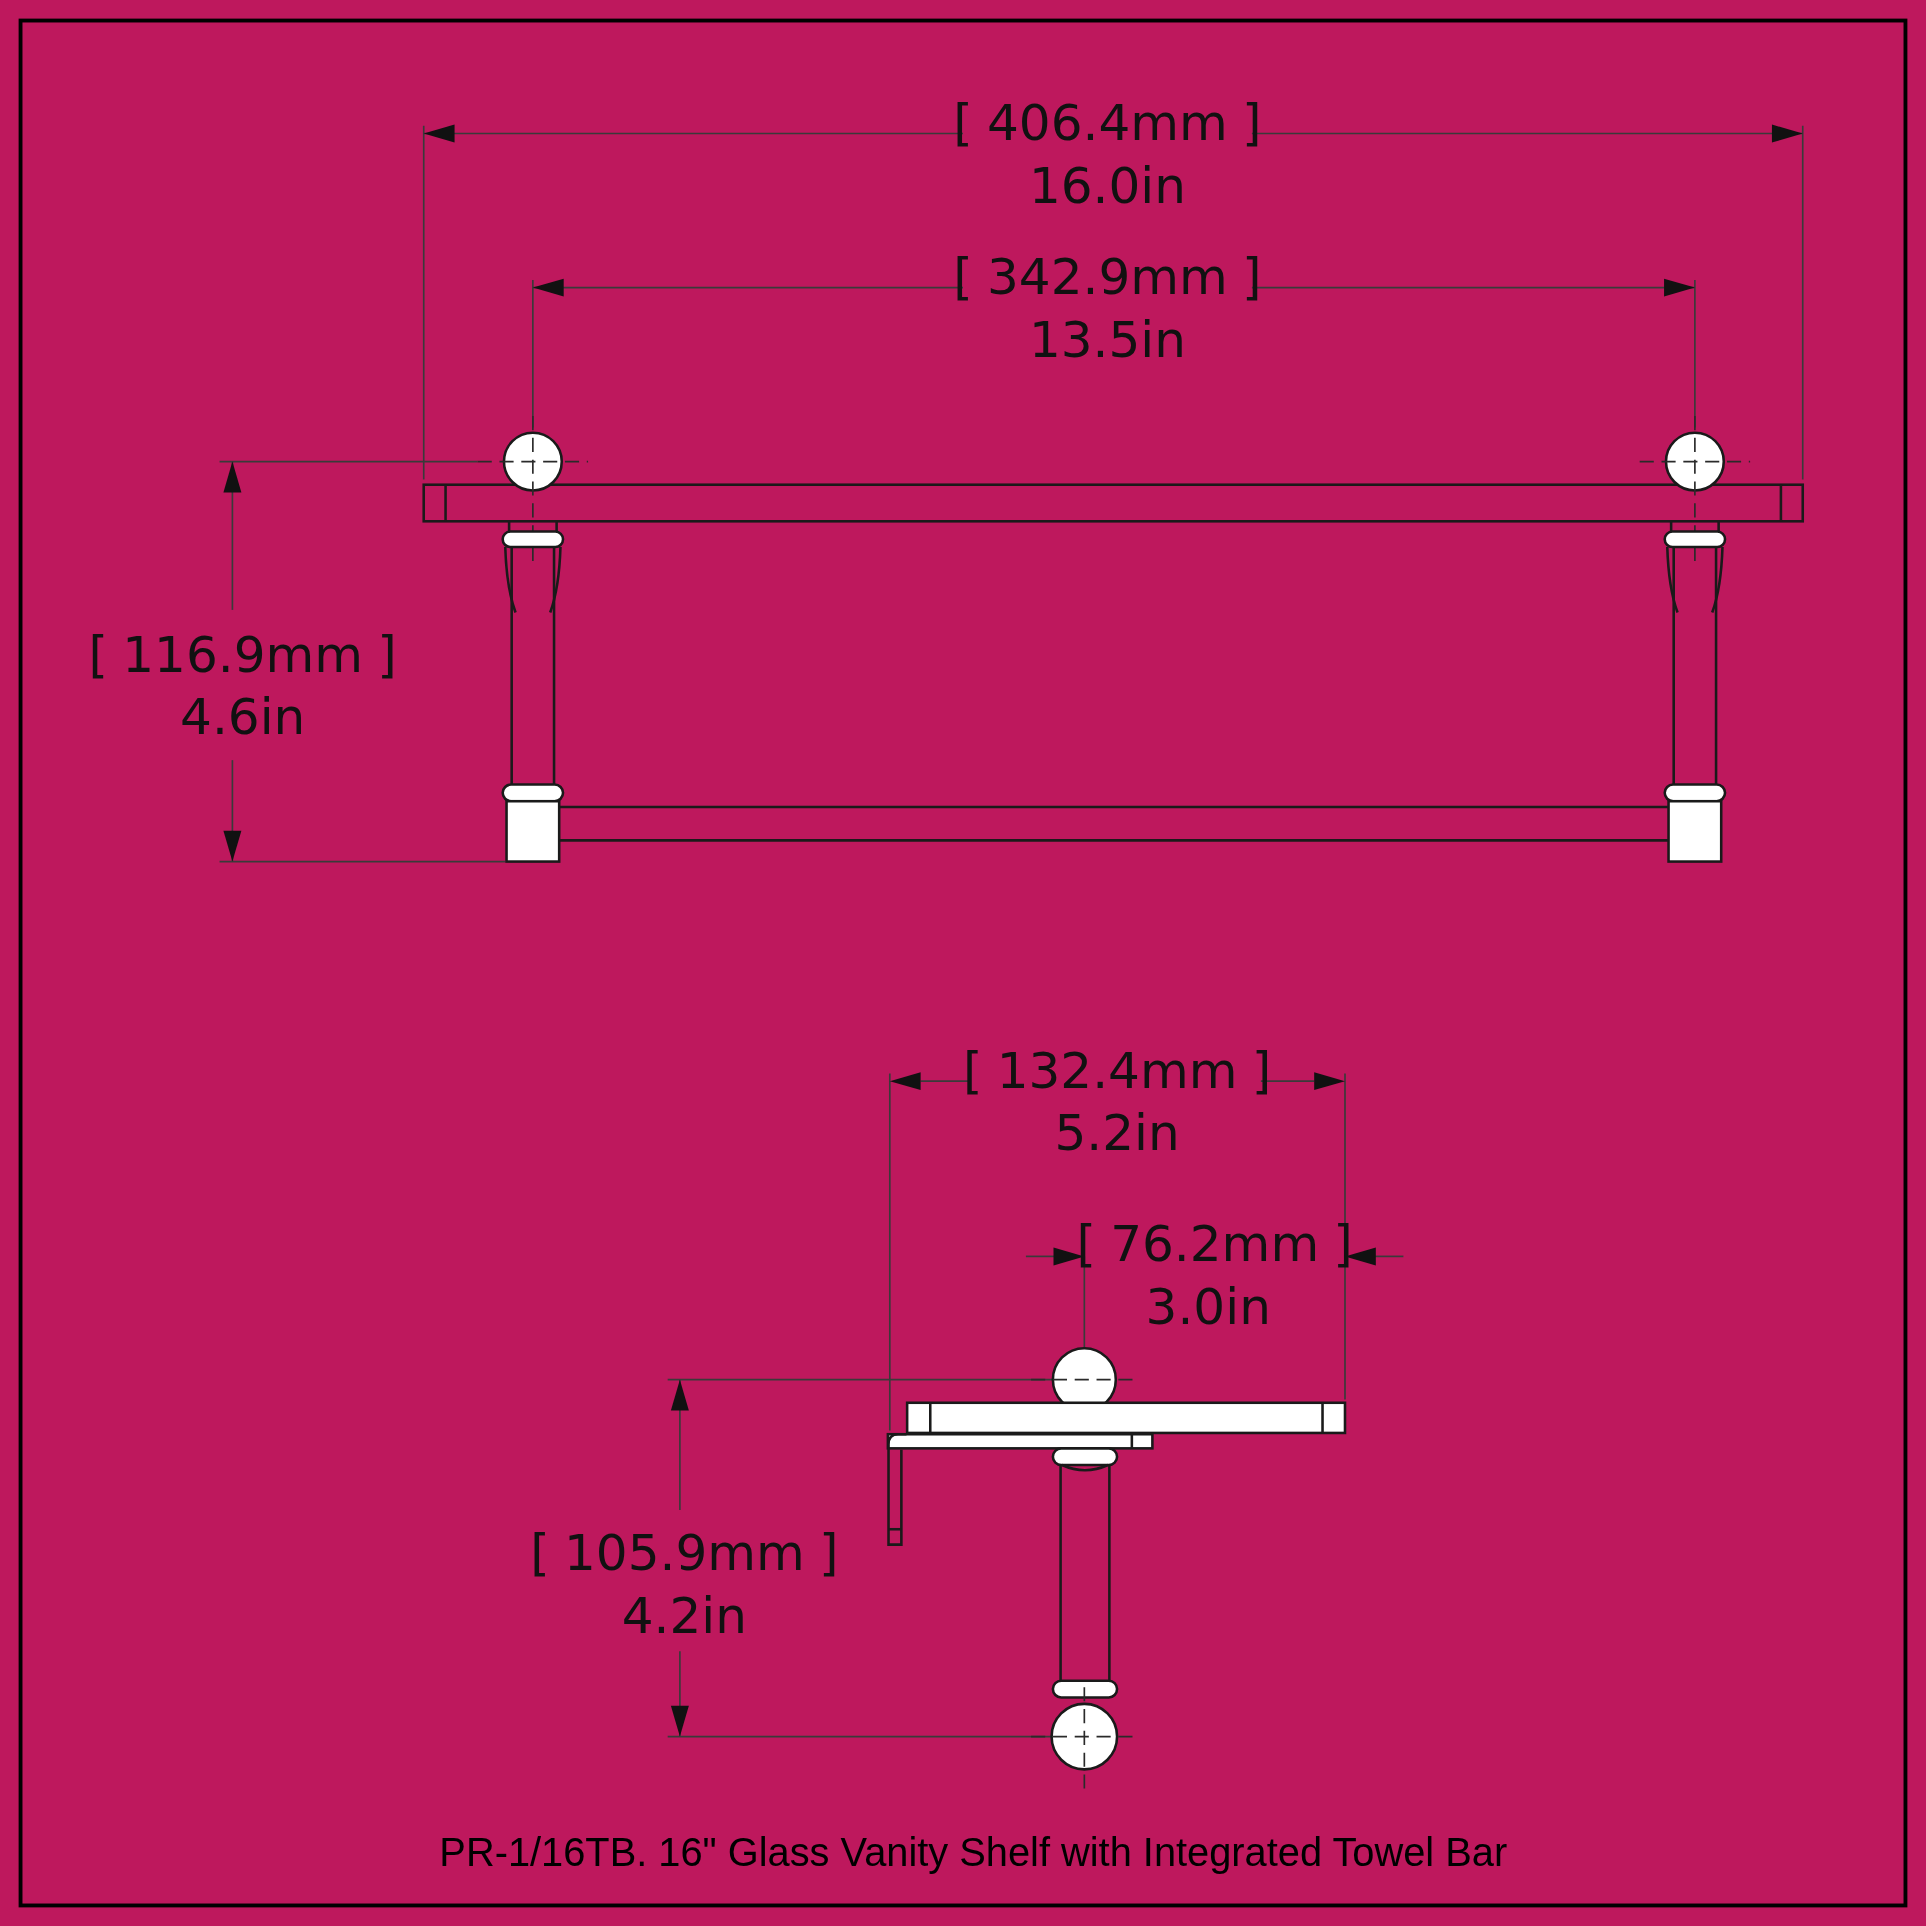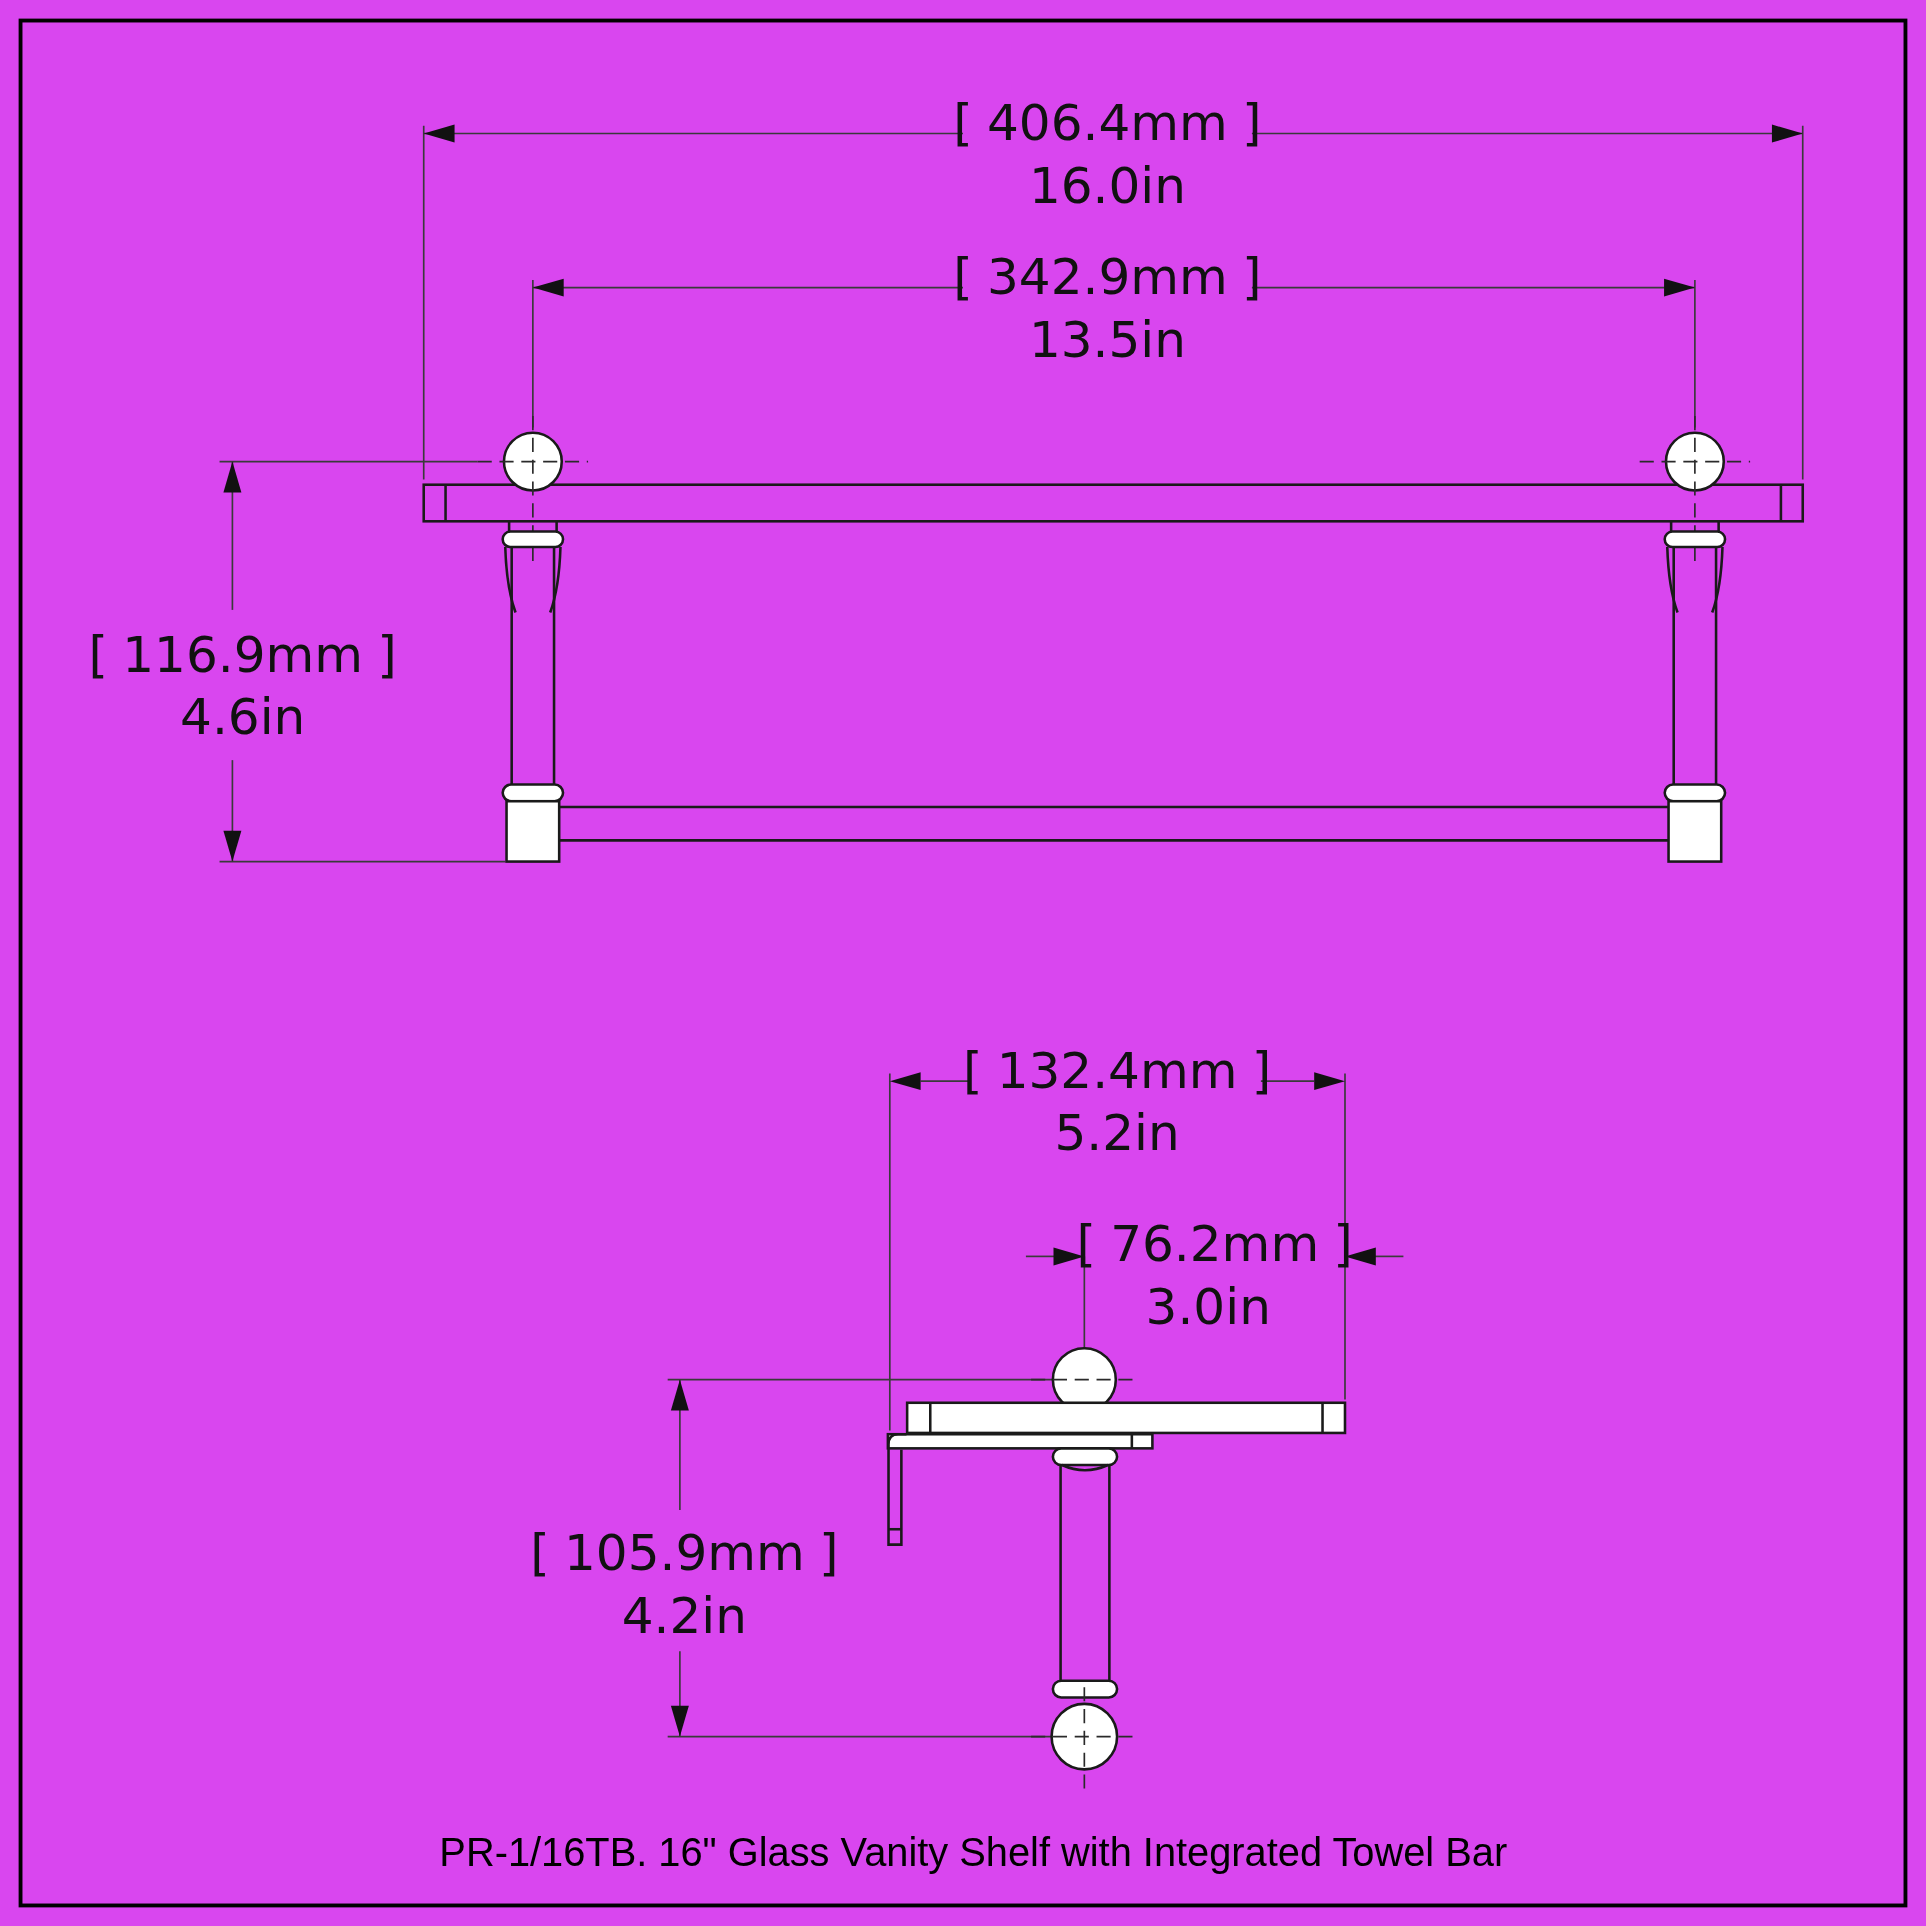--- a/index.html
+++ b/index.html
@@ -1,17 +1,17 @@
 <!DOCTYPE html>
 <html style="font-size:10.3px"><head>
 <meta charset="utf-8">
 <style>
   html,body{margin:0;padding:0;background:#e8e8e8;}
   .sheet{
-    width:1926px;height:1926px;background:#d946ef;position:relative;
+    width:1926px;height:1926px;background:#be185d;position:relative;
     font-family:"DejaVu Sans", sans-serif;
   }
   svg{display:block;width:1926px;height:1926px;}
   .draw{stroke:#1a1a1a;stroke-width:4;fill:none;stroke-linecap:butt;}
   .drawfill{stroke:#1a1a1a;stroke-width:4;fill:#ffffff;}
   .thin{stroke:#3a3a3a;stroke-width:2.6;fill:none;}
   .center{stroke:#2a2a2a;stroke-width:2.6;fill:none;stroke-dasharray:22 12;}
   .arrow{fill:#111111;stroke:none;}
   .dimtext{font-family:"DejaVu Sans", sans-serif;font-size:78px;fill:#111111;}
   .captiontext{font-family:"Liberation Sans", sans-serif;font-size:62px;fill:#000000;}

